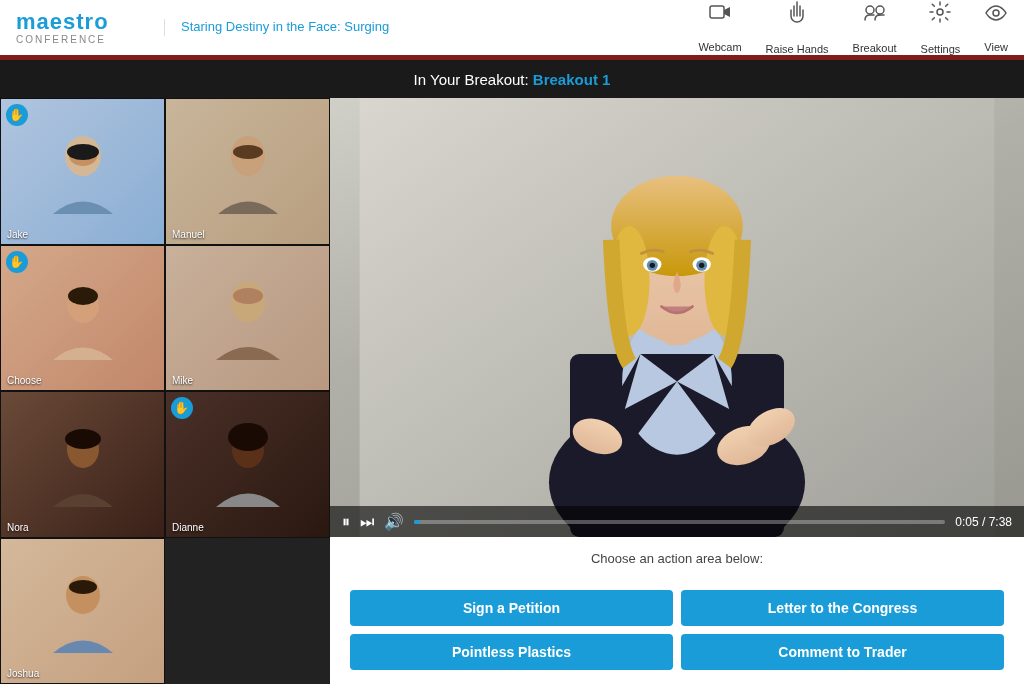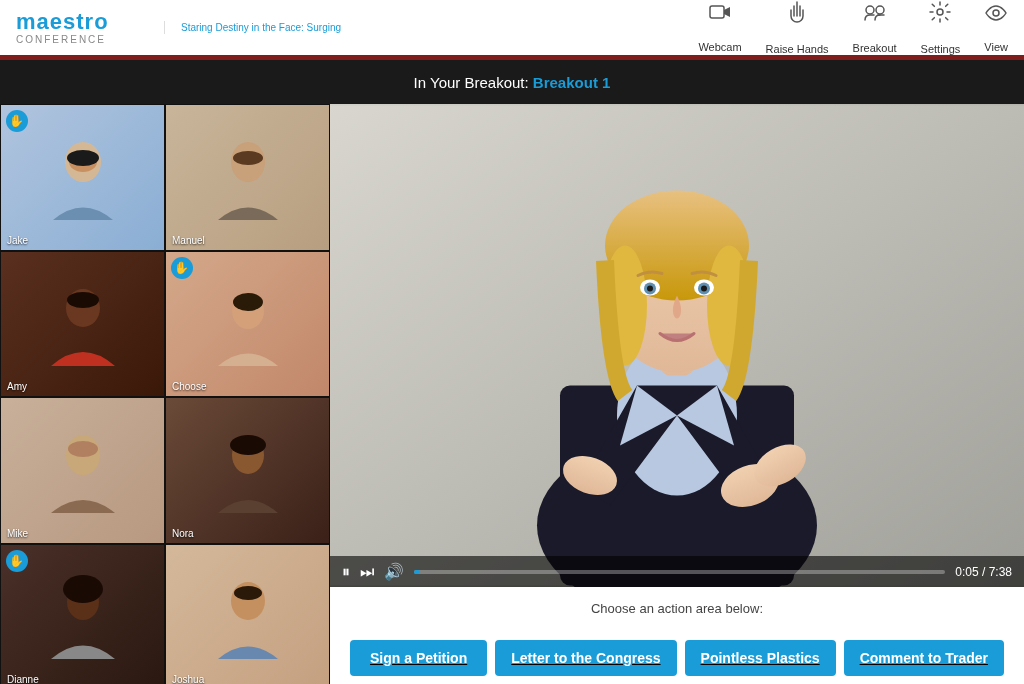--- a/index.html
+++ b/index.html
@@ -38,21 +38,21 @@
     }
     .logo-conference {
       font-size: 10px;
       color: #888;
       letter-spacing: 2px;
       text-transform: uppercase;
     }
     #header-title {
       flex: 1;
       padding-left: 16px;
-      font-size: 10px;
+      font-size: 13px;
       color: #1a9cd8;
       line-height: 1.3;
       border-left: 1px solid #ddd;
       margin-left: 8px;
     }
     #header-controls {
       display: flex;
       align-items: center;
       gap: 24px;
     }
@@ -71,21 +71,21 @@
       color: #555;
     }
 
     
     #breakout-bar {
       background: #1a1a1a;
       color: #fff;
       text-align: center;
       padding: 8px 0;
       font-size: 15px;
-      height: 44px;
+      height: 38px;
       display: flex;
       align-items: center;
       justify-content: center;
     }
     #breakout-bar .breakout-name {
       color: #1a9cd8;
       font-weight: bold;
       text-align: center;
     }
 
@@ -214,23 +214,22 @@
       padding: 14px 20px;
       text-align: center;
     }
     #action-label {
       font-size: 13px;
       color: #444;
       margin-bottom: 24px;
     }
     #action-buttons {
       display: grid;
-      grid-template-columns: 1fr 1fr 1fr 1fr;
+      grid-template-columns: 1fr 1fr;
       gap: 8px;
-      text-decoration: underline;
     }
     .action-btn {
       background: #1a9cd8;
       color: #fff;
       border: none;
       border-radius: 4px;
       padding: 10px 16px;
       font-size: 14px;
       font-weight: bold;
       cursor: pointer;
@@ -324,30 +323,20 @@
       <div class="tile-bg p2">
         <svg width="80" height="95" viewBox="0 0 80 95">
           <ellipse cx="40" cy="32" rx="17" ry="20" fill="#c8a07a"></ellipse>
           <ellipse cx="40" cy="28" rx="15" ry="7" fill="#5a3a20"></ellipse>
           <path d="M10 90 Q40 65 70 90" fill="#7a6a5a"></path>
         </svg>
       </div>
       <div class="participant-label">Manuel</div>
     </div>
 
-    <div class="participant-tile">
-      <div class="tile-bg" style="background:linear-gradient(135deg,#5a3020 0%,#3a1808 100%);">
-        <svg width="80" height="95" viewBox="0 0 80 95">
-          <ellipse cx="40" cy="32" rx="17" ry="19" fill="#6a3820"></ellipse>
-          <ellipse cx="40" cy="24" rx="16" ry="8" fill="#1a0a04"></ellipse>
-          <path d="M8 90 Q40 62 72 90" fill="#c03020"></path>
-        </svg>
-      </div>
-      <div class="participant-label">Amy</div>
-    </div>
     <div class="participant-tile">
       <div class="tile-bg p4">
         <svg width="80" height="95" viewBox="0 0 80 95">
           <ellipse cx="40" cy="35" rx="16" ry="18" fill="#d4a07a"></ellipse>
           <ellipse cx="40" cy="26" rx="15" ry="9" fill="#2a1a08"></ellipse>
           <path d="M10 90 Q40 65 70 90" fill="#d4b090"></path>
         </svg>
       </div>
       <div class="hand-badge">✋</div>
       <div class="participant-label">Choose</div>

